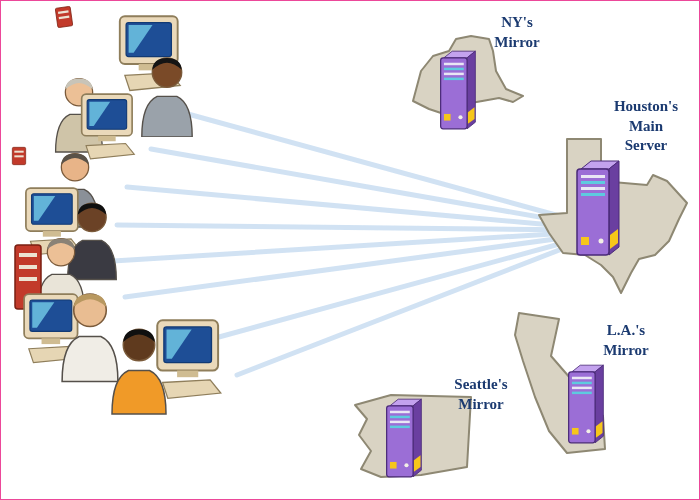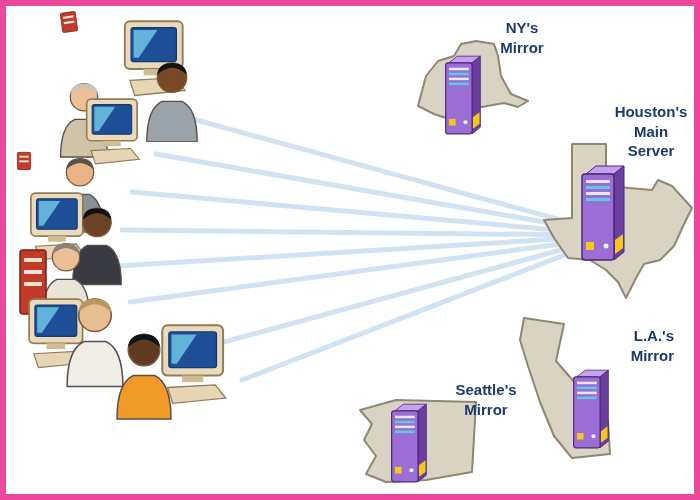--- a/index.html
+++ b/index.html
@@ -1,38 +1,38 @@
 <!DOCTYPE html>
 <html><head>
 <meta charset="utf-8">
 <style>
   html,body{margin:0;padding:0;background:#ffffff;}
   #canvas{
     position:relative;
     width:700px;height:500px;
     background:#ffffff;
-    border:6px solid #ec4899;
+    border:1px solid #ec4899;
     box-sizing:border-box;
     overflow:hidden;
-    font-family:Liberation Sans, sans-serif;
+    font-family:Liberation Serif, serif;
   }
   #art{position:absolute;left:0;top:0;}
   .node-label{
     position:absolute;
     font-weight:bold;
     font-size:15px;
     line-height:1.3;
     color:#1b3a70;
     text-align:center;
     white-space:pre-line;
     pointer-events:none;
   }
   .lbl-ny{left:468px;top:12px;width:96px;}
   .lbl-houston{left:594px;top:96px;width:102px;}
-  .lbl-la{left:582px;top:320px;width:86px;text-align:right;}
+  .lbl-la{left:582px;top:320px;width:86px;}
   .lbl-seattle{left:428px;top:374px;width:104px;}
 </style>
 </head>
 <body>
 
 <div id="canvas">
 
   <svg id="art" width="700" height="500" viewBox="0 0 700 500">
 
     <defs>

